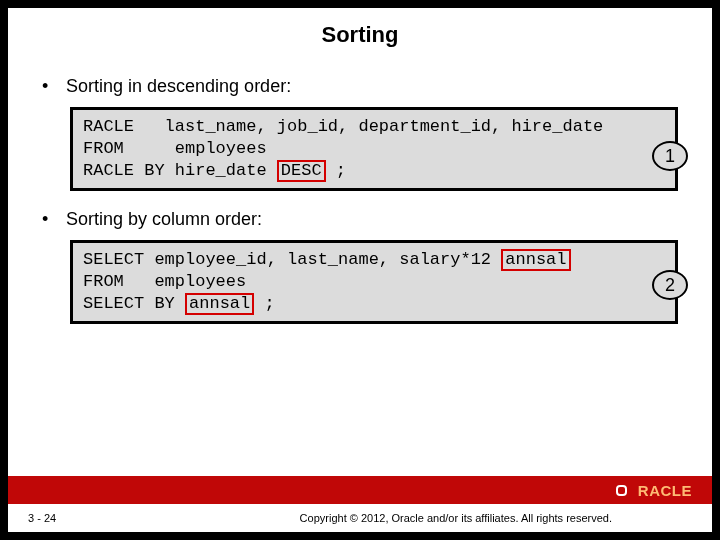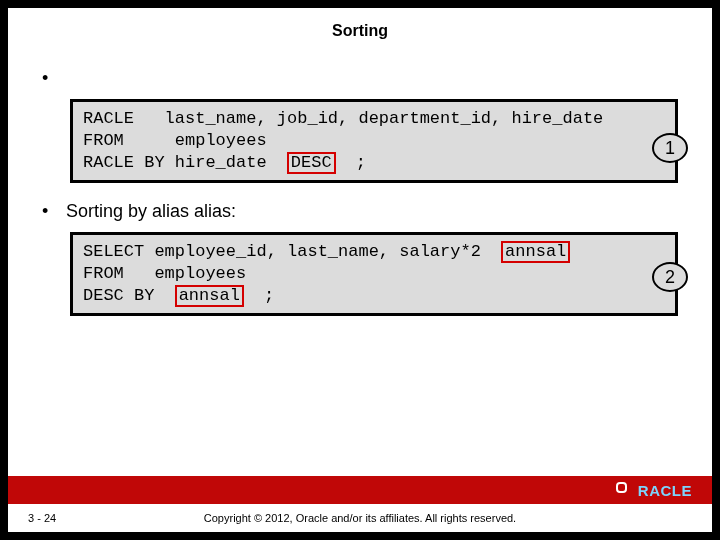--- a/index.html
+++ b/index.html
@@ -15,21 +15,21 @@
     position: absolute;
     left: 8px;
     top: 8px;
     width: 704px;
     height: 524px;
     background: #fff;
     box-sizing: border-box;
   }
   .title {
     text-align: center;
-    font-size: 16px;
+    font-size: 22px;
     font-weight: bold;
     color: #000;
     margin-top: 14px;
     margin-bottom: 28px;
   }
   .body {
     padding: 0 34px;
   }
   .bullet-row {
     display: flex;
@@ -55,21 +55,21 @@
     font-size: 17px;
     line-height: 22px;
     color: #000;
     white-space: pre;
     position: relative;
   }
   .hl {
     display: inline-block;
     border: 2px solid #d40000;
     padding: 0 2px;
-    margin: -2px 10px;
+    margin: -2px 0;
     line-height: 18px;
   }
   .badge {
     position: absolute;
     right: -10px;
     width: 32px;
     height: 26px;
     border-radius: 50%;
     background: #dcdcdc;
     border: 2px solid #000;
@@ -90,26 +90,27 @@
   }
   .redbar {
     height: 28px;
     background: #c00707;
     display: flex;
     align-items: center;
     justify-content: flex-end;
     padding-right: 20px;
   }
   .oracle-logo {
-    color: #7dd3fc;
+    color: #fdba74;
     font-family: Arial, sans-serif;
     font-weight: bold;
     font-size: 15px;
     letter-spacing: 0.5px;
     display: flex;
+    align-items: center;
     gap: 10px;
   }
   .oracle-o {
     display: inline-block;
     width: 11px;
     height: 11px;
     border: 2.5px solid #fff;
     border-radius: 4px;
     box-sizing: border-box;
     margin-right: 1px;
@@ -120,52 +121,53 @@
     height: 28px;
     font-size: 11px;
     color: #000;
     padding: 0 20px;
   }
   .pageno {
     flex: 0 0 80px;
   }
   .copyright {
     flex: 1;
-    text-align: center;
+    text-align: right;
   }
 </style>
 </head>
 <body>
 
 <div class="slide">
 
   <div class="title">Sorting</div>
 
   <div class="body">
 
     <div class="bullet-row">
       <span class="bullet-dot">•</span>
+      <span>Sorting in descending order:</span>
     </div>
 
     <div class="codebox-wrap">
       <div class="codebox"><span>RACLE   last_name, job_id, department_id, hire_date</span>
 <span>FROM     employees</span>
 <span>RACLE BY hire_date </span><span class="hl">DESC</span><span> ;</span></div>
       <div class="badge badge1">1</div>
     </div>
 
     <div class="bullet-row">
       <span class="bullet-dot">•</span>
-      <span>Sorting by alias alias:</span>
+      <span>Sorting by column order:</span>
     </div>
 
     <div class="codebox-wrap">
-      <div class="codebox"><span>SELECT employee_id, last_name, salary*2 </span><span class="hl">annsal</span>
+      <div class="codebox"><span>SELECT employee_id, last_name, salary*12 </span><span class="hl">annsal</span>
 <span>FROM   employees</span>
-<span>DESC BY </span><span class="hl">annsal</span><span> ;</span></div>
+<span>SELECT BY </span><span class="hl">annsal</span><span> ;</span></div>
       <div class="badge badge2">2</div>
     </div>
 
   </div>
 
   <div class="footer">
     <div class="redbar">
       <span class="oracle-logo">
         <span class="oracle-o"></span>
           <span>RACLE</span>

